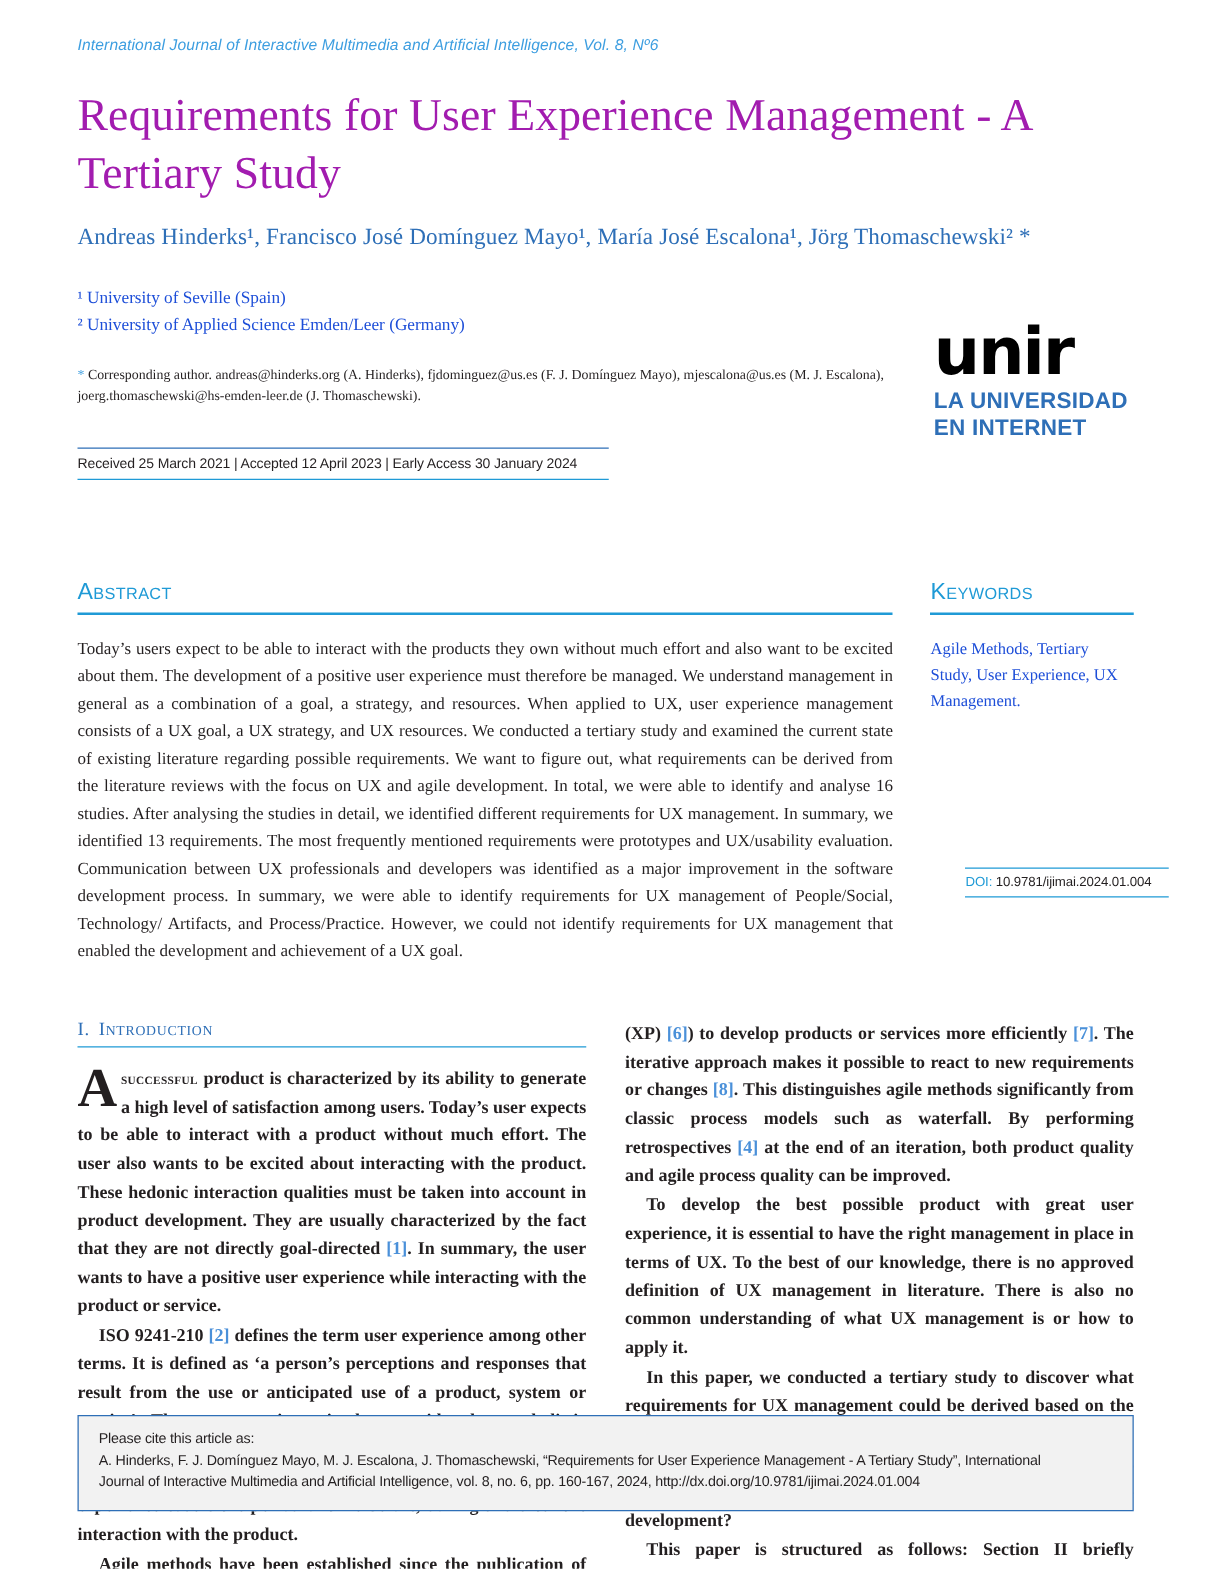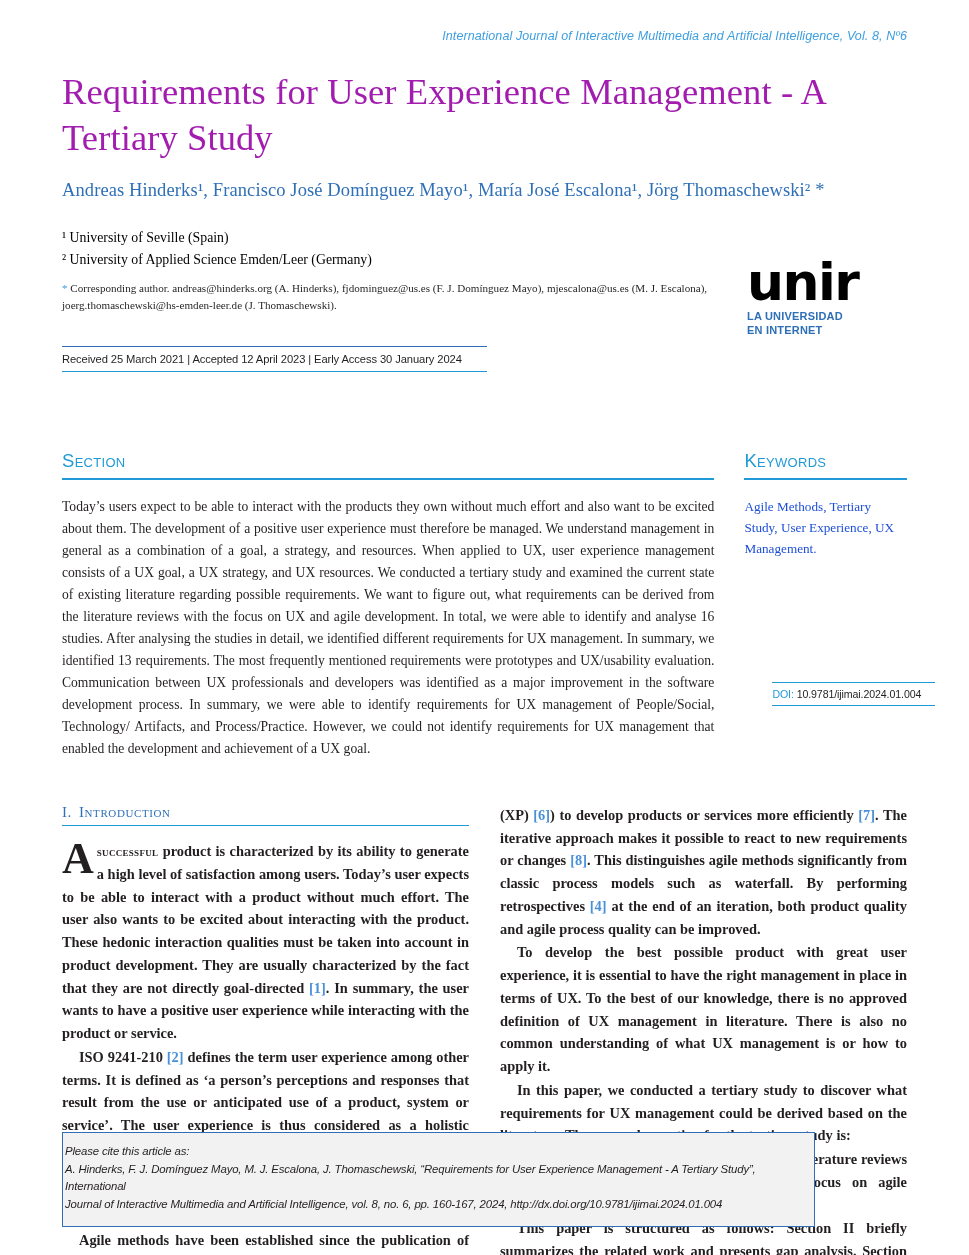--- a/index.html
+++ b/index.html
@@ -11,21 +11,21 @@
     font-family: "Liberation Serif", serif;
     color: #231f20;
     position: relative;
     overflow: hidden;
   }
 
   .page { position: relative; width: 969px; height: 1255px; padding: 0 62px; }
 
   
   .running-head {
-    text-align: right;
+    text-align: left;
     font-family: "Liberation Sans", sans-serif;
     font-style: italic;
     font-size: 12.5px;
     color: #3d9ee0;
     letter-spacing: .1px;
     padding-top: 29px;
     margin-bottom: 26px;
   }
 
   
@@ -45,22 +45,22 @@
     font-size: 18.5px;
     color: #2e6fb7;
     margin-bottom: 26px;
     letter-spacing: .1px;
   }
 
   .affiliations {
     font-family: "Liberation Serif", serif;
     font-size: 13.8px;
     line-height: 1.55;
-    color: #000000;
-    margin-bottom: 10px;
+    color: #1d4ed8;
+    margin-bottom: 22px;
   }
 
   .corresponding {
     font-family: "Liberation Serif", serif;
     font-size: 11.1px;
     line-height: 1.52;
     color: #231f20;
     max-width: 650px;
     margin-bottom: 32px;
   }
@@ -89,21 +89,21 @@
     font-family: "DejaVu Sans", sans-serif;
     font-weight: bold;
     font-size: 52px;
     line-height: .95;
     color: #000000;
     letter-spacing: -1.5px;
   }
   .logo-sub {
     font-family: "Liberation Sans", sans-serif;
     font-weight: bold;
-    font-size: 11px;
+    font-size: 18px;
     line-height: 1.2;
     color: #2e6fb7;
     letter-spacing: .2px;
     margin-top: 3px;
   }
 
   
   .ak-wrap { display: flex; margin-top: 78px; gap: 30px; }
   .abstract-col { width: 654px; }
   .keywords-col { width: 163px; position: relative; }
@@ -188,25 +188,24 @@
     font-variant: small-caps;
     font-size: 12.6px;
     letter-spacing: .3px;
   }
 
   
   .cite-box {
     position: absolute;
     left: 62px;
     top: 1132px;
-    width: 753px;
+    width: 845px;
     border: 1px solid #2e6fb7;
     background: #f2f2f2;
-    padding: 10px 13px 12px 2px;
-    font-style: italic;
+    padding: 10px 13px 12px 16px;
   }
   .cite-box div {
     font-family: "Liberation Sans", sans-serif;
     font-size: 11.4px;
     line-height: 1.55;
     color: #231f20;
     letter-spacing: -.15px;
   }
 
   .page-num {
@@ -247,21 +246,21 @@
   <div class="logo">
     <div class="logo-word">unir</div>
     <div class="logo-sub">
       <div>LA UNIVERSIDAD</div>
       <div>EN INTERNET</div>
     </div>
   </div>
 
   <div class="ak-wrap">
     <div class="abstract-col">
-      <div class="sec-head">Section</div>
+      <div class="sec-head">Abstract</div>
       <div class="sec-head-rule"></div>
       <div class="abstract-body">Today’s users expect to be able to interact with the products they own without much effort and also want to be excited about them. The development of a positive user experience must therefore be managed. We understand management in general as a combination of a goal, a strategy, and resources. When applied to UX, user experience management consists of a UX goal, a UX strategy, and UX resources. We conducted a tertiary study and examined the current state of existing literature regarding possible requirements. We want to figure out, what requirements can be derived from the literature reviews with the focus on UX and agile development. In total, we were able to identify and analyse 16 studies. After analysing the studies in detail, we identified different requirements for UX management. In summary, we identified 13 requirements. The most frequently mentioned requirements were prototypes and UX/usability evaluation. Communication between UX professionals and developers was identified as a major improvement in the software development process. In summary, we were able to identify requirements for UX management of People/Social, Technology/ Artifacts, and Process/Practice. However, we could not identify requirements for UX management that enabled the development and achievement of a UX goal.</div>
     </div>
     <div class="keywords-col">
       <div class="sec-head">Keywords</div>
       <div class="sec-head-rule"></div>
       <div class="keywords-body">Agile Methods, Tertiary Study, User Experience, UX Management.</div>
       <div class="doi-block">
         <div class="doi-line"></div>
         <div class="doi-text"><span class="doi-label">DOI:</span> <span>10.9781/ijimai.2024.01.004</span></div>

